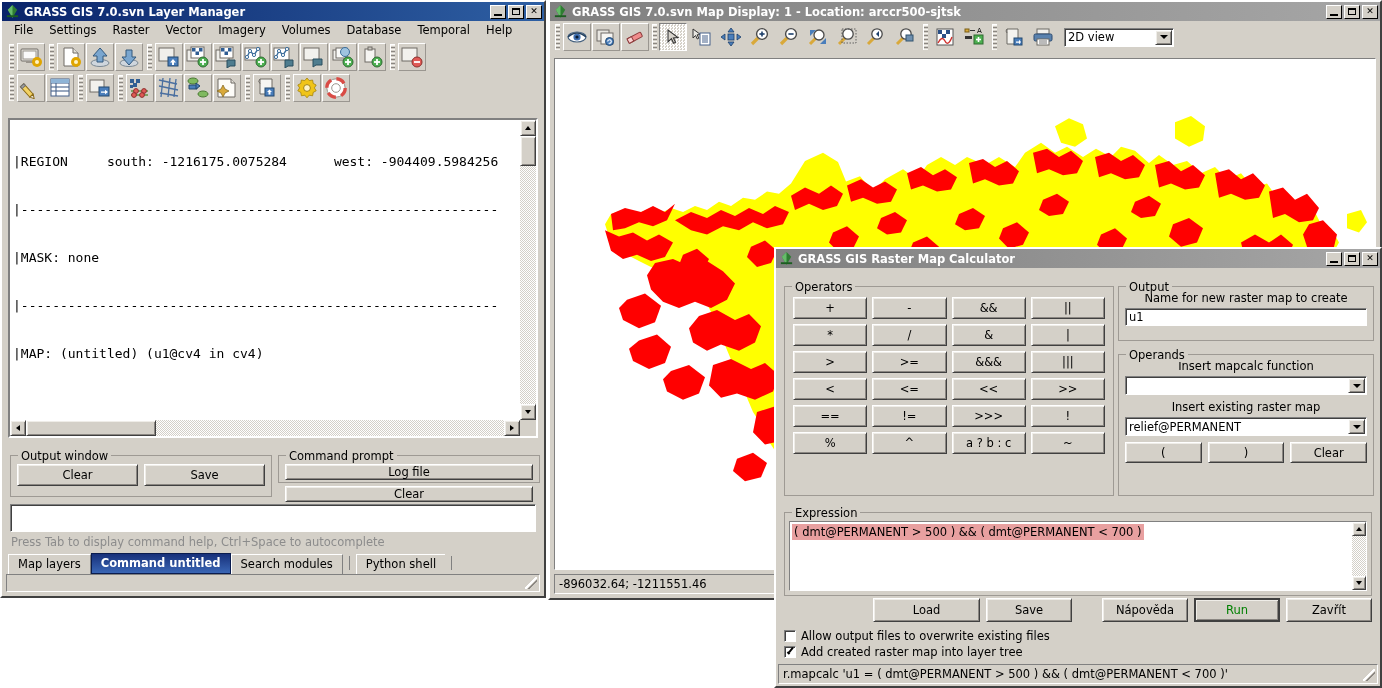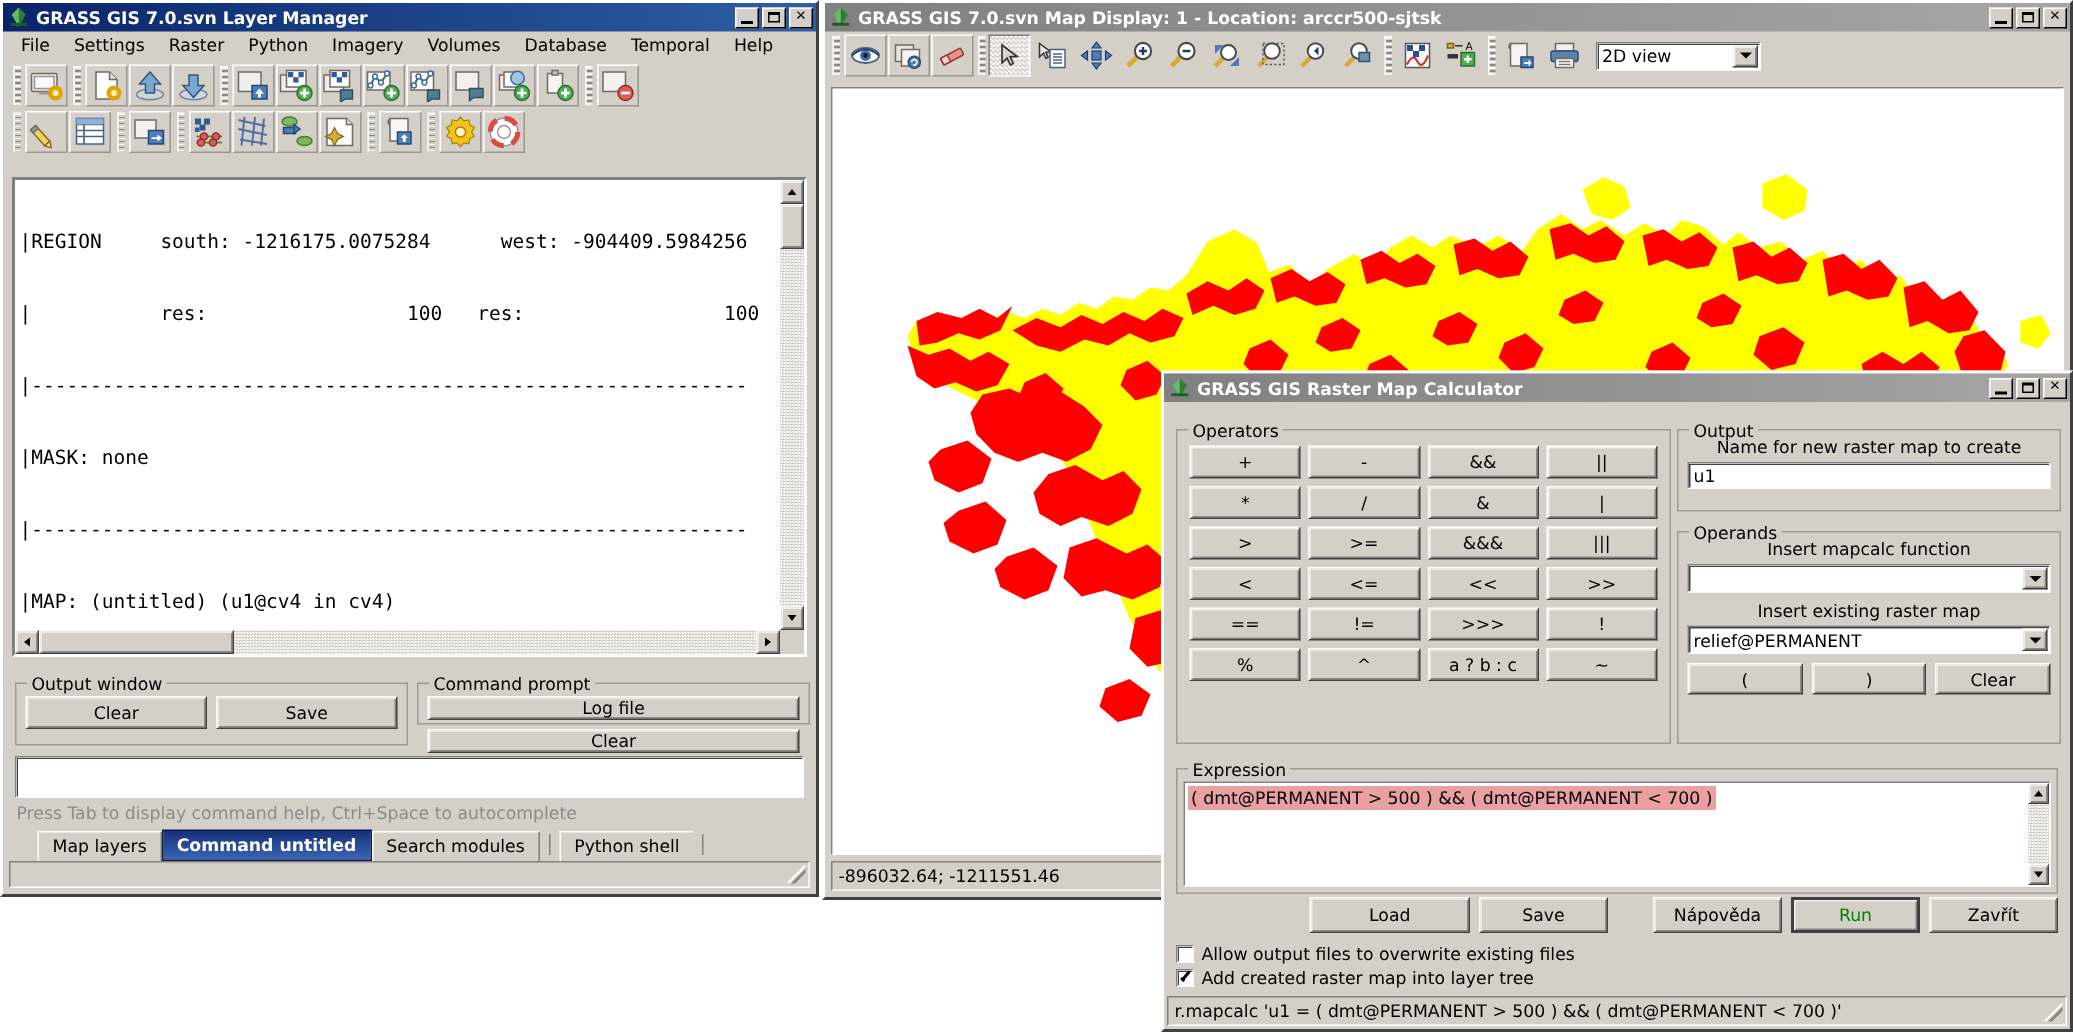--- a/index.html
+++ b/index.html
@@ -508,21 +508,21 @@
             <span class="glyph-max"></span>
           </span>
         <span class="tb-btn">✕</span>
       </span>
     </div>
 
     <div class="menubar">
       <span class="mi">File</span>
       <span class="mi">Settings</span>
       <span class="mi">Raster</span>
-      <span class="mi">Python</span>
+      <span class="mi">Vector</span>
       <span class="mi">Imagery</span>
       <span class="mi">Volumes</span>
       <span class="mi">Database</span>
       <span class="mi">Temporal</span>
       <span class="mi">Help</span>
     </div>
 
     <div class="toolbar" style="height:36px; padding-left:4px;">
       <div class="grip"></div>
       <div class="tbtn">
@@ -762,21 +762,20 @@
           <circle cx="12" cy="11" r="9.2" fill="#fff" stroke="#9a958e"></circle>
           <circle cx="12" cy="11" r="9.2" fill="none" stroke="#d94b45" stroke-width="3.4" stroke-dasharray="9 5.5"></circle>
           <circle cx="12" cy="11" r="4.3" fill="#fff" stroke="#9a958e"></circle>
         </svg>
       </div>
     </div>
 
     <div class="sunken2" style="position:absolute; left:6px; top:116px; right:6px; height:320px; overflow:hidden;">
       <div class="console" style="position:absolute; left:3px; top:2px; right:19px; bottom:19px; overflow:hidden;">
         <div>|REGION     south: -1216175.0075284      west: -904409.5984256</div>
-        <div>|           res:                 100   res:                 100</div>
         <div>|-------------------------------------------------------------</div>
         <div>|MASK: none</div>
         <div>|-------------------------------------------------------------</div>
         <div>|MAP: (untitled) (u1@cv4 in cv4)</div>
         
         
         
         
         
         
@@ -823,21 +822,21 @@
         <div class="pbtn" style="flex:1; height:22px;">Log file</div>
         <div class="pbtn" style="flex:1; height:22px;">Clear</div>
       </div>
     </div>
 
     <div class="tinput" style="position:absolute; left:8px; top:502px; right:8px; height:28px;">
       <span></span>
     </div>
     <div class="hint" style="position:absolute; left:9px; top:533px;">Press Tab to display command help, Ctrl+Space to autocomplete</div>
 
-    <div class="tabrow" style="position:absolute; left:17px; top:550px; right:0; height:22px;">
+    <div class="tabrow" style="position:absolute; left:0px; top:550px; right:0; height:22px;">
       <span class="tab">Map layers</span>
       <span class="tab sel">Command untitled</span>
       <span class="tab">Search modules</span>
       <span class="tabsep"></span>
       <span class="tab" style="border-right:none">Python shell</span>
       <span class="tabsep"></span>
     </div>
 
     <div class="statusbar" style="position:absolute; left:4px; right:4px; bottom:4px; height:18px;">
       <span></span>

